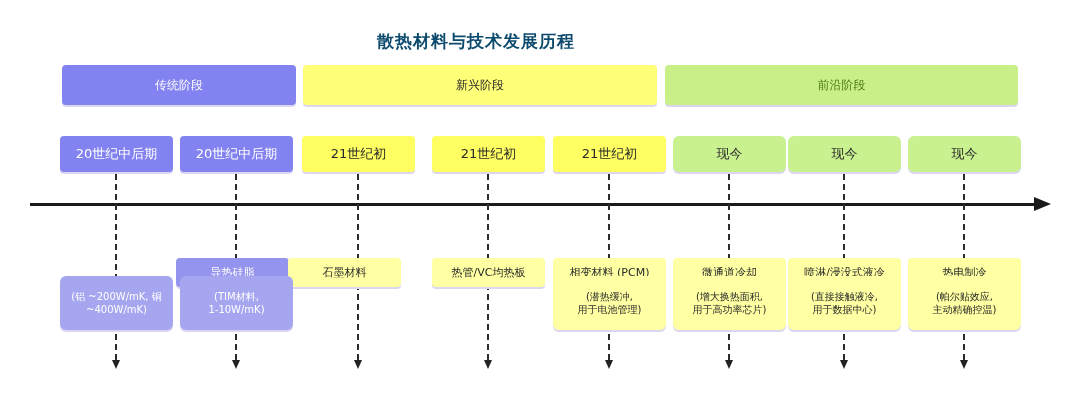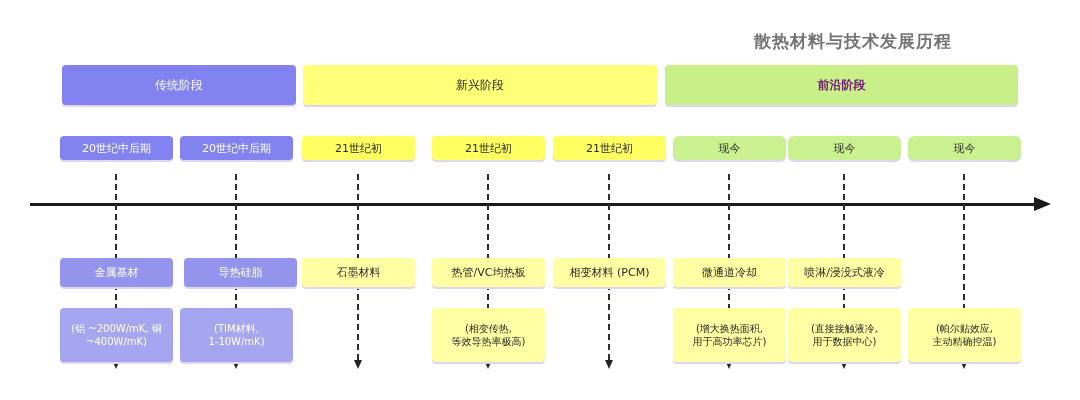--- a/index.html
+++ b/index.html
@@ -2,44 +2,44 @@
 <html style="--period-purple: #8282f0; --material-purple: #9494ee; --detail-purple: #a6a6f0; --stage-emerging: #ffff78; --period-yellow: #ffff61; --pale-yellow: #ffffa3; --stage-frontier: #c9ef89; --period-green: #c9f190; --axis: #1a1a1a;"><head>
 <meta charset="utf-8">
 <style>
   html,body{margin:0;padding:0;background:#ffffff;}
   .canvas{
     position:relative;width:1080px;height:400px;background:#ffffff;
     font-family:"DejaVu Sans","Liberation Sans",sans-serif;overflow:hidden;
   }
   .title{
     position:absolute;top:30px;left:0;width:952px;margin:0;
-    text-align:right;font-size:17px;font-weight:bold;color:#737373;
+    text-align:center;font-size:17px;font-weight:bold;color:#0c4a6e;
     letter-spacing:1px;
   }
   .stage-band{
     position:absolute;top:65px;height:40px;border-radius:4px;
     display:flex;align-items:center;justify-content:center;
     font-size:12px;z-index:2;box-shadow:0 2px 0 0 #ddd6f0;
   }
   .box{
     position:absolute;width:113px;border-radius:4px;z-index:2;
     display:flex;align-items:center;justify-content:center;
     text-align:center;box-shadow:0 2px 0 0 #ddd6f0;
   }
-  .period{top:136px;height:24px;font-size:11px;}
+  .period{top:136px;height:36px;font-size:13px;}
   .material{top:258px;height:29px;font-size:11px;}
-  .detail{top:308px;min-height:40px;font-size:10px;line-height:1.3;
-    padding:14px 2px;box-sizing:border-box;white-space:pre-line;}
+  .detail{top:276px;min-height:40px;font-size:10px;line-height:1.3;
+    padding:14px 2px;box-sizing:border-box;white-space:pre-line;border-radius:6px;}
   .c-purple{background:var(--period-purple);color:#ffffff;}
   .c-mpurple{background:var(--material-purple);color:#ffffff;}
   .c-dpurple{background:var(--detail-purple);color:#ffffff;}
   .c-syellow{background:var(--stage-emerging);color:#2a2a2a;}
   .c-yellow{background:var(--period-yellow);color:#2a2a2a;}
   .c-pale{background:var(--pale-yellow);color:#2a2a2a;}
-  .c-sgreen{background:var(--stage-frontier);color:#701a75;font-weight:bold;}
+  .c-sgreen{background:var(--stage-frontier);color:#4d7c0f;}
   .c-green{background:var(--period-green);color:#2a2a2a;border-radius:6px;}
   .axis{position:absolute;top:203px;left:30px;width:1006px;height:3px;
     background:var(--axis);z-index:1;}
   .axis-arrow{position:absolute;top:197px;left:1034px;width:0;height:0;z-index:1;
     border-top:7px solid transparent;border-bottom:7px solid transparent;
     border-left:17px solid var(--axis);}
   .dash-line{position:absolute;top:174px;height:186px;width:0;z-index:1;
     border-left:2px dashed #2d2d2d;}
   .dash-arrow{position:absolute;top:360px;width:0;height:0;z-index:1;
     border-left:4px solid transparent;border-right:4px solid transparent;
@@ -84,34 +84,34 @@
 
   <div class="box period c-purple" style="left:60px">20世纪中后期</div>
   <div class="box period c-purple" style="left:180px">20世纪中后期</div>
   <div class="box period c-yellow" style="left:302px">21世纪初</div>
   <div class="box period c-yellow" style="left:432px">21世纪初</div>
   <div class="box period c-yellow" style="left:553px">21世纪初</div>
   <div class="box period c-green" style="left:673px">现今</div>
   <div class="box period c-green" style="left:788px">现今</div>
   <div class="box period c-green" style="left:908px">现今</div>
 
-  <div class="box material c-mpurple" style="left:60px">金属基材</div>
-  <div class="box material c-mpurple" style="left:184px">导热硅脂</div>
-  <div class="box material c-pale" style="left:302px">石墨材料</div>
+  <div class="box material c-mpurple" style="left:176px">导热硅脂</div>
+  <div class="box material c-pale" style="left:288px">石墨材料</div>
   <div class="box material c-pale" style="left:432px">热管/VC均热板</div>
   <div class="box material c-pale" style="left:553px">相变材料 (PCM)</div>
   <div class="box material c-pale" style="left:673px">微通道冷却</div>
   <div class="box material c-pale" style="left:788px">喷淋/浸没式液冷</div>
+  <div class="box material c-pale" style="left:908px">热电制冷</div>
 
   <div class="box detail c-dpurple" style="left:60px">(铝 ~200W/mK, 铜
 ~400W/mK)</div>
   <div class="box detail c-dpurple" style="left:180px">(TIM材料,
 1-10W/mK)</div>
-  <div class="box detail c-pale" style="left:432px">(相变传热,
-等效导热率极高)</div>
+  <div class="box detail c-pale" style="left:553px">(潜热缓冲,
+用于电池管理)</div>
   <div class="box detail c-pale" style="left:673px">(增大换热面积,
 用于高功率芯片)</div>
   <div class="box detail c-pale" style="left:908px">(帕尔贴效应,
 主动精确控温)</div>
   <div class="box detail c-pale" style="left:788px">(直接接触液冷,
 用于数据中心)</div>
 
 </div>
 
 </body></html>

